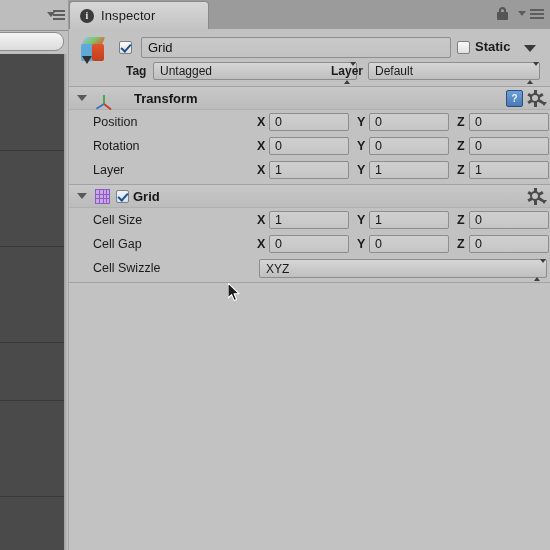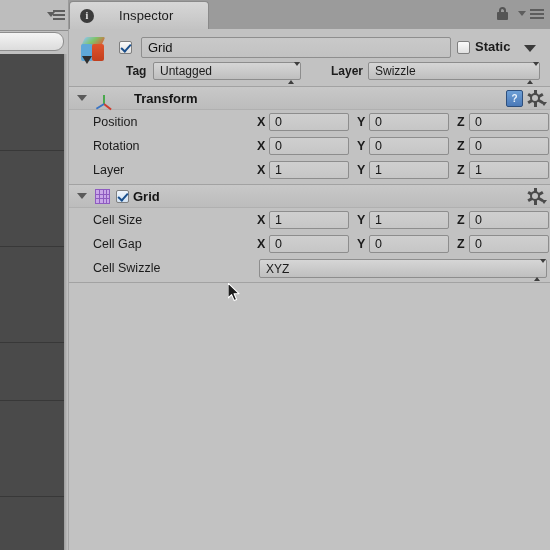--- a/index.html
+++ b/index.html
@@ -32,21 +32,21 @@
   .inspector{position:absolute;left:68px;top:0;width:482px;height:550px;background:#c2c2c2;}
 
   
   .tabstrip{position:absolute;left:0;top:0;width:482px;height:29px;background:#9b9b9b;
         border-bottom:1px solid #7e7e7e;}
   .tab{position:absolute;left:1px;top:1px;width:140px;height:28px;
         background:linear-gradient(#d7d7d7,#c3c3c3);
         border:1px solid #8a8a8a;border-bottom:none;
         border-top-left-radius:4px;border-top-right-radius:4px;
         display:flex;align-items:center;padding-left:10px;box-sizing:border-box;}
-  .tab-label{font-size:13px;color:#1c1c1c;margin-left:25px;letter-spacing:.1px;}
+  .tab-label{font-size:13px;color:#1c1c1c;margin-left:7px;letter-spacing:.1px;}
   .info-ico{width:14px;height:14px;border-radius:50%;background:#3b3b3b;
         color:#e9e9e9;font-size:10px;font-weight:bold;font-family:"Liberation Serif",serif;
         display:flex;align-items:center;justify-content:center;line-height:1;}
   .lock-ico{position:absolute;right:42px;top:7px;width:11px;height:13px;}
   .lock-ico .shackle{position:absolute;left:2px;top:0;width:7px;height:6px;
         border:2px solid #555;border-bottom:none;border-radius:4px 4px 0 0;box-sizing:border-box;}
   .lock-ico .body{position:absolute;left:0;top:5px;width:11px;height:8px;background:#555;border-radius:1px;}
   .tab-menu{position:absolute;right:6px;top:9px;width:26px;height:11px;}
   .tab-menu .bar{height:2px;background:#5d5d5d;width:14px;margin-left:12px;margin-bottom:2px;}
   .tab-menu .caret{position:absolute;left:0;top:2px;width:0;height:0;
@@ -86,21 +86,21 @@
   .taglbl{position:absolute;left:57px;top:35px;font-size:12px;font-weight:bold;}
   .layerlbl{position:absolute;left:262px;top:35px;font-size:12px;font-weight:bold;}
   .popup{position:absolute;height:18px;background:linear-gradient(#d6d6d6,#bfbfbf);
         border:1px solid #8d8d8d;border-radius:2px;box-sizing:border-box;
         display:flex;align-items:center;padding-left:6px;font-size:12px;color:#1b1b1b;}
   .popup .stepper{position:absolute;right:5px;top:3px;width:7px;height:12px;}
   .popup .stepper .up{width:0;height:0;border-left:3.5px solid transparent;border-right:3.5px solid transparent;
         border-bottom:4px solid #3e3e3e;}
   .popup .stepper .dn{width:0;height:0;border-left:3.5px solid transparent;border-right:3.5px solid transparent;
         border-top:4px solid #3e3e3e;margin-top:3px;}
-  .tagpop{left:84px;top:33px;width:148px;}
+  .tagpop{left:84px;top:33px;width:204px;}
   .layerpop{left:299px;top:33px;width:172px;}
 
   
   .comp{position:relative;background:#c2c2c2;border-bottom:1px solid #a2a2a2;}
   .comphead{position:relative;height:22px;display:flex;align-items:center;
         background:linear-gradient(#c8c8c8,#bcbcbc);border-bottom:1px solid #b0b0b0;}
   .foldout{margin-left:8px;width:0;height:0;border-left:5px solid transparent;
         border-right:5px solid transparent;border-top:6px solid #5a5a5a;}
   .comptitle{font-size:13px;font-weight:bold;color:#151515;}
   .transform-ico{position:relative;width:17px;height:16px;margin-left:8px;}
@@ -211,21 +211,21 @@
         <div class="taglbl">Tag</div>
         <div class="popup tagpop">
           <span>Untagged</span>
           <span class="stepper">
             <span class="up"></span><span class="dn"></span>
           </span>
         </div>
 
         <div class="layerlbl">Layer</div>
         <div class="popup layerpop">
-          <span>Swizzle</span>
+          <span>Default</span>
           <span class="stepper">
             <span class="up"></span><span class="dn"></span>
           </span>
         </div>
       </div>
 
       <div class="comp">
         <div class="comphead">
           <div class="foldout"></div>
           <div class="transform-ico">

